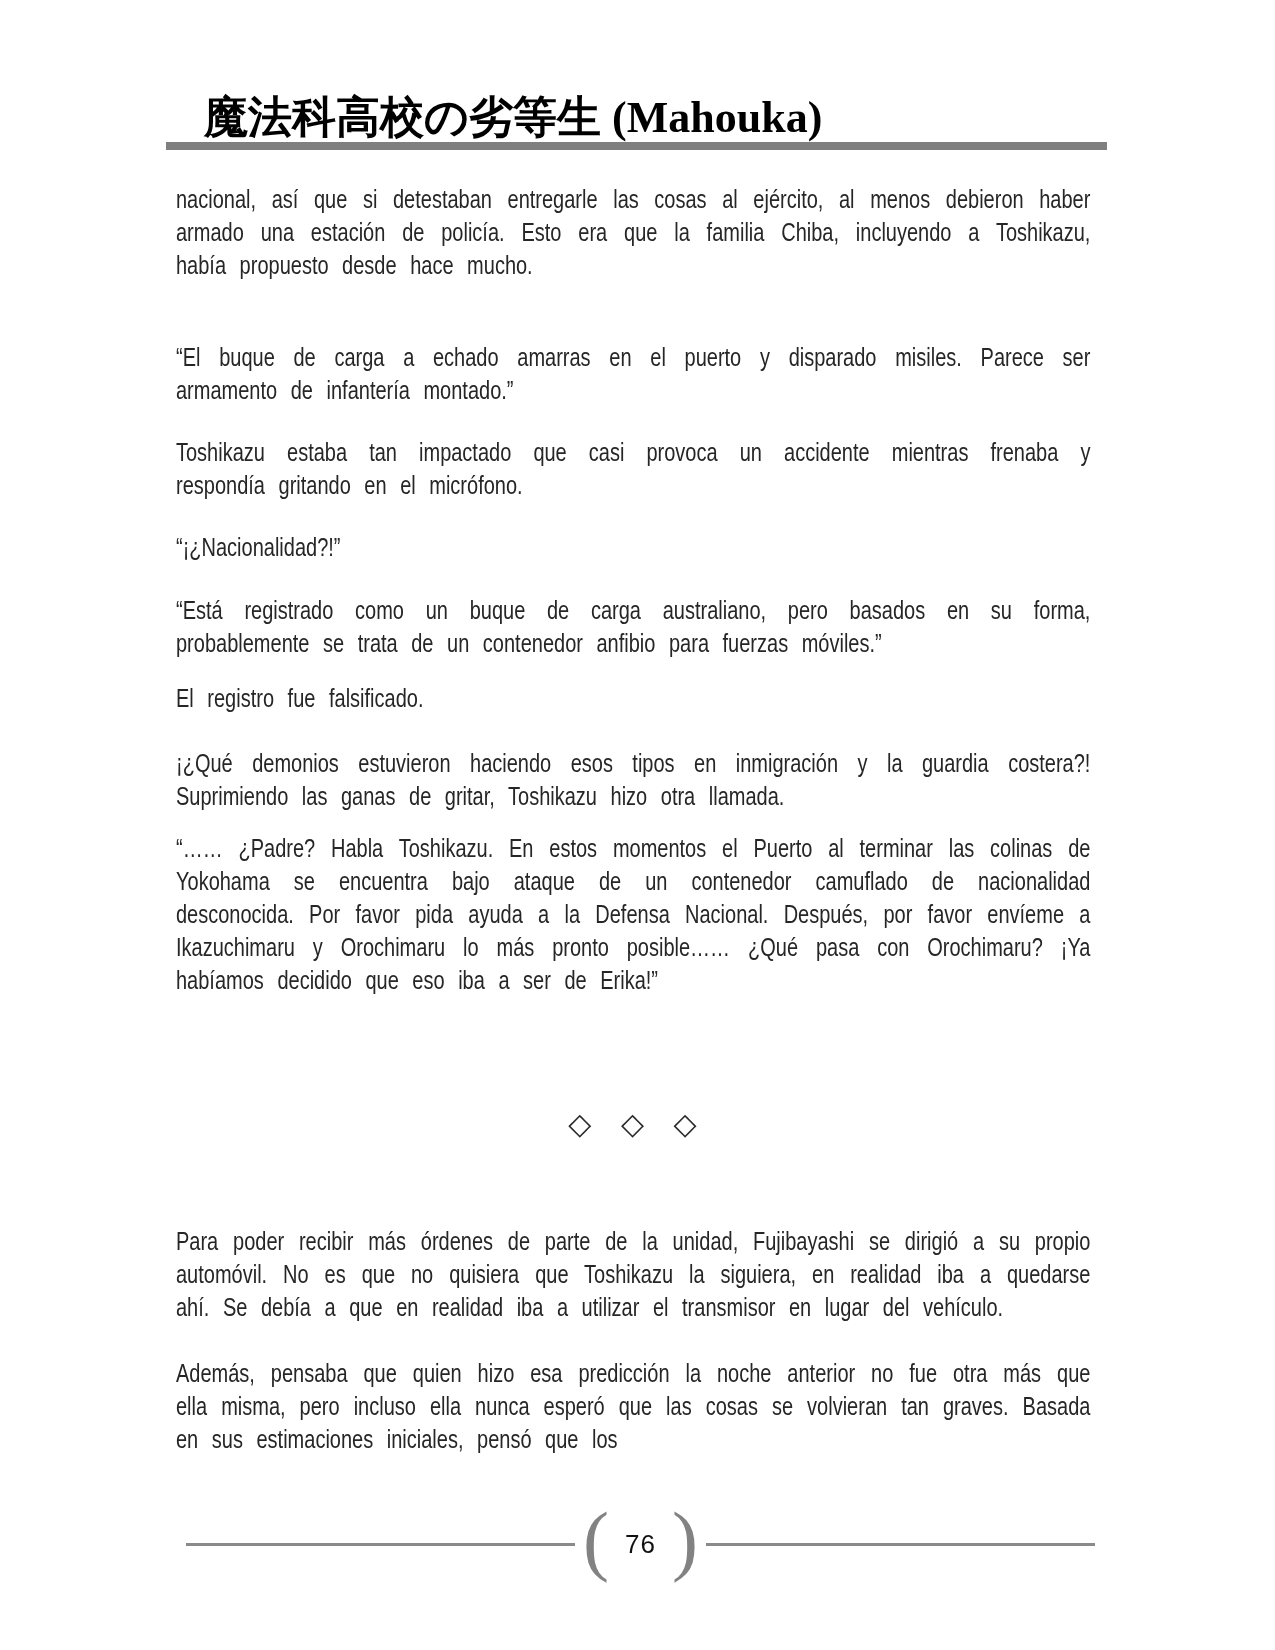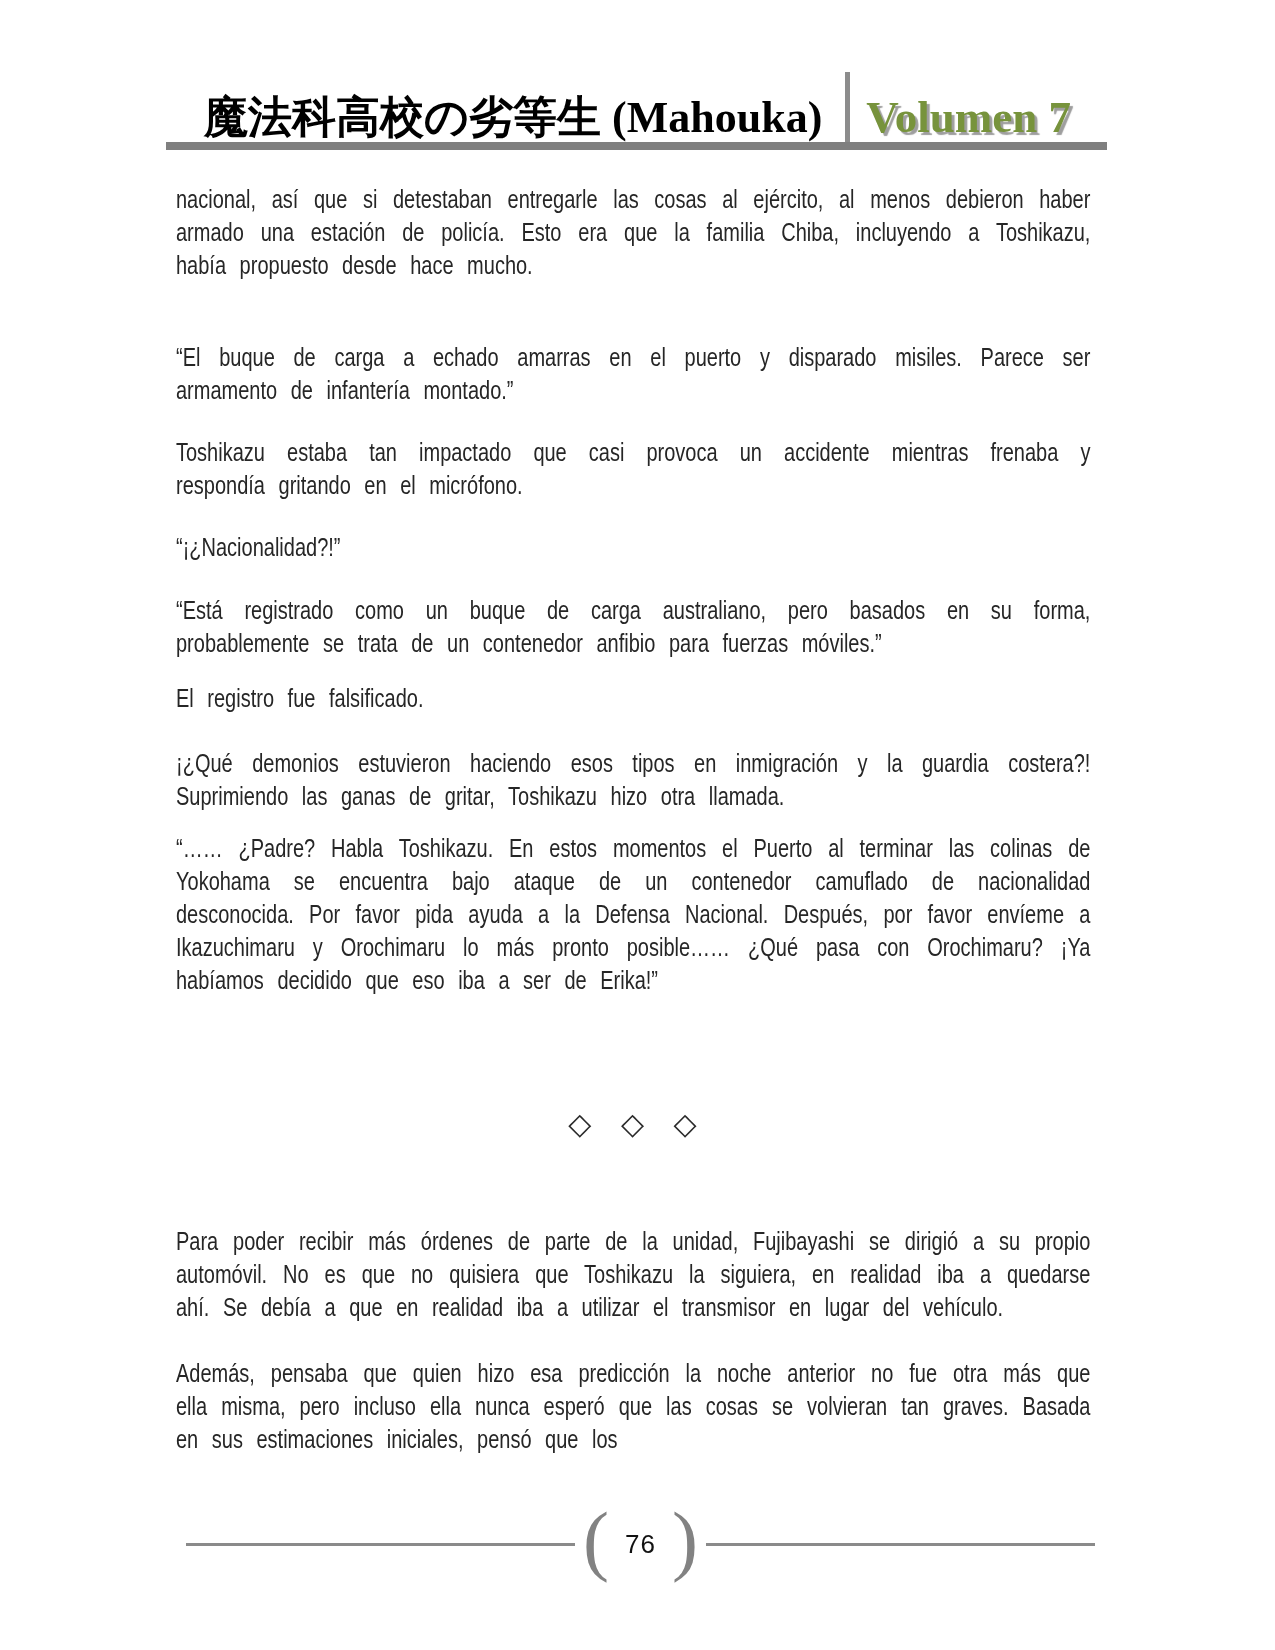--- a/index.html
+++ b/index.html
@@ -85,21 +85,20 @@
 </style>
 </head>
 <body>
 
 <div id="page">
 
   <div class="header">
     <span class="title-jp">魔法科高校の劣等生 (Mahouka)</span>
     <span class="header-spacer"></span>
     <span class="header-vbar"></span>
-    <span class="volume-label" style="color: rgb(119, 147, 60);">Volumen 7</span>
   </div>
 
   <div class="body-block body-a" style="color: rgb(38, 38, 38);">
     <p>nacional, así que si detestaban entregarle las cosas al ejército, al menos debieron haber armado una estación de policía. Esto era que la familia Chiba, incluyendo a Toshikazu, había propuesto desde hace mucho.</p>
     <p class="mt59">“El buque de carga a echado amarras en el puerto y disparado misiles. Parece ser armamento de infantería montado.”</p>
     <p class="mt29">Toshikazu estaba tan impactado que casi provoca un accidente mientras frenaba y respondía gritando en el micrófono.</p>
     <p class="mt29">“¡¿Nacionalidad?!”</p>
     <p class="mt30">“Está registrado como un buque de carga australiano, pero basados en su forma, probablemente se trata de un contenedor anfibio para fuerzas móviles.”</p>
     <p class="mt22">El registro fue falsificado.</p>
     <p class="mt32">¡¿Qué demonios estuvieron haciendo esos tipos en inmigración y la guardia costera?! Suprimiendo las ganas de gritar, Toshikazu hizo otra llamada.</p>

